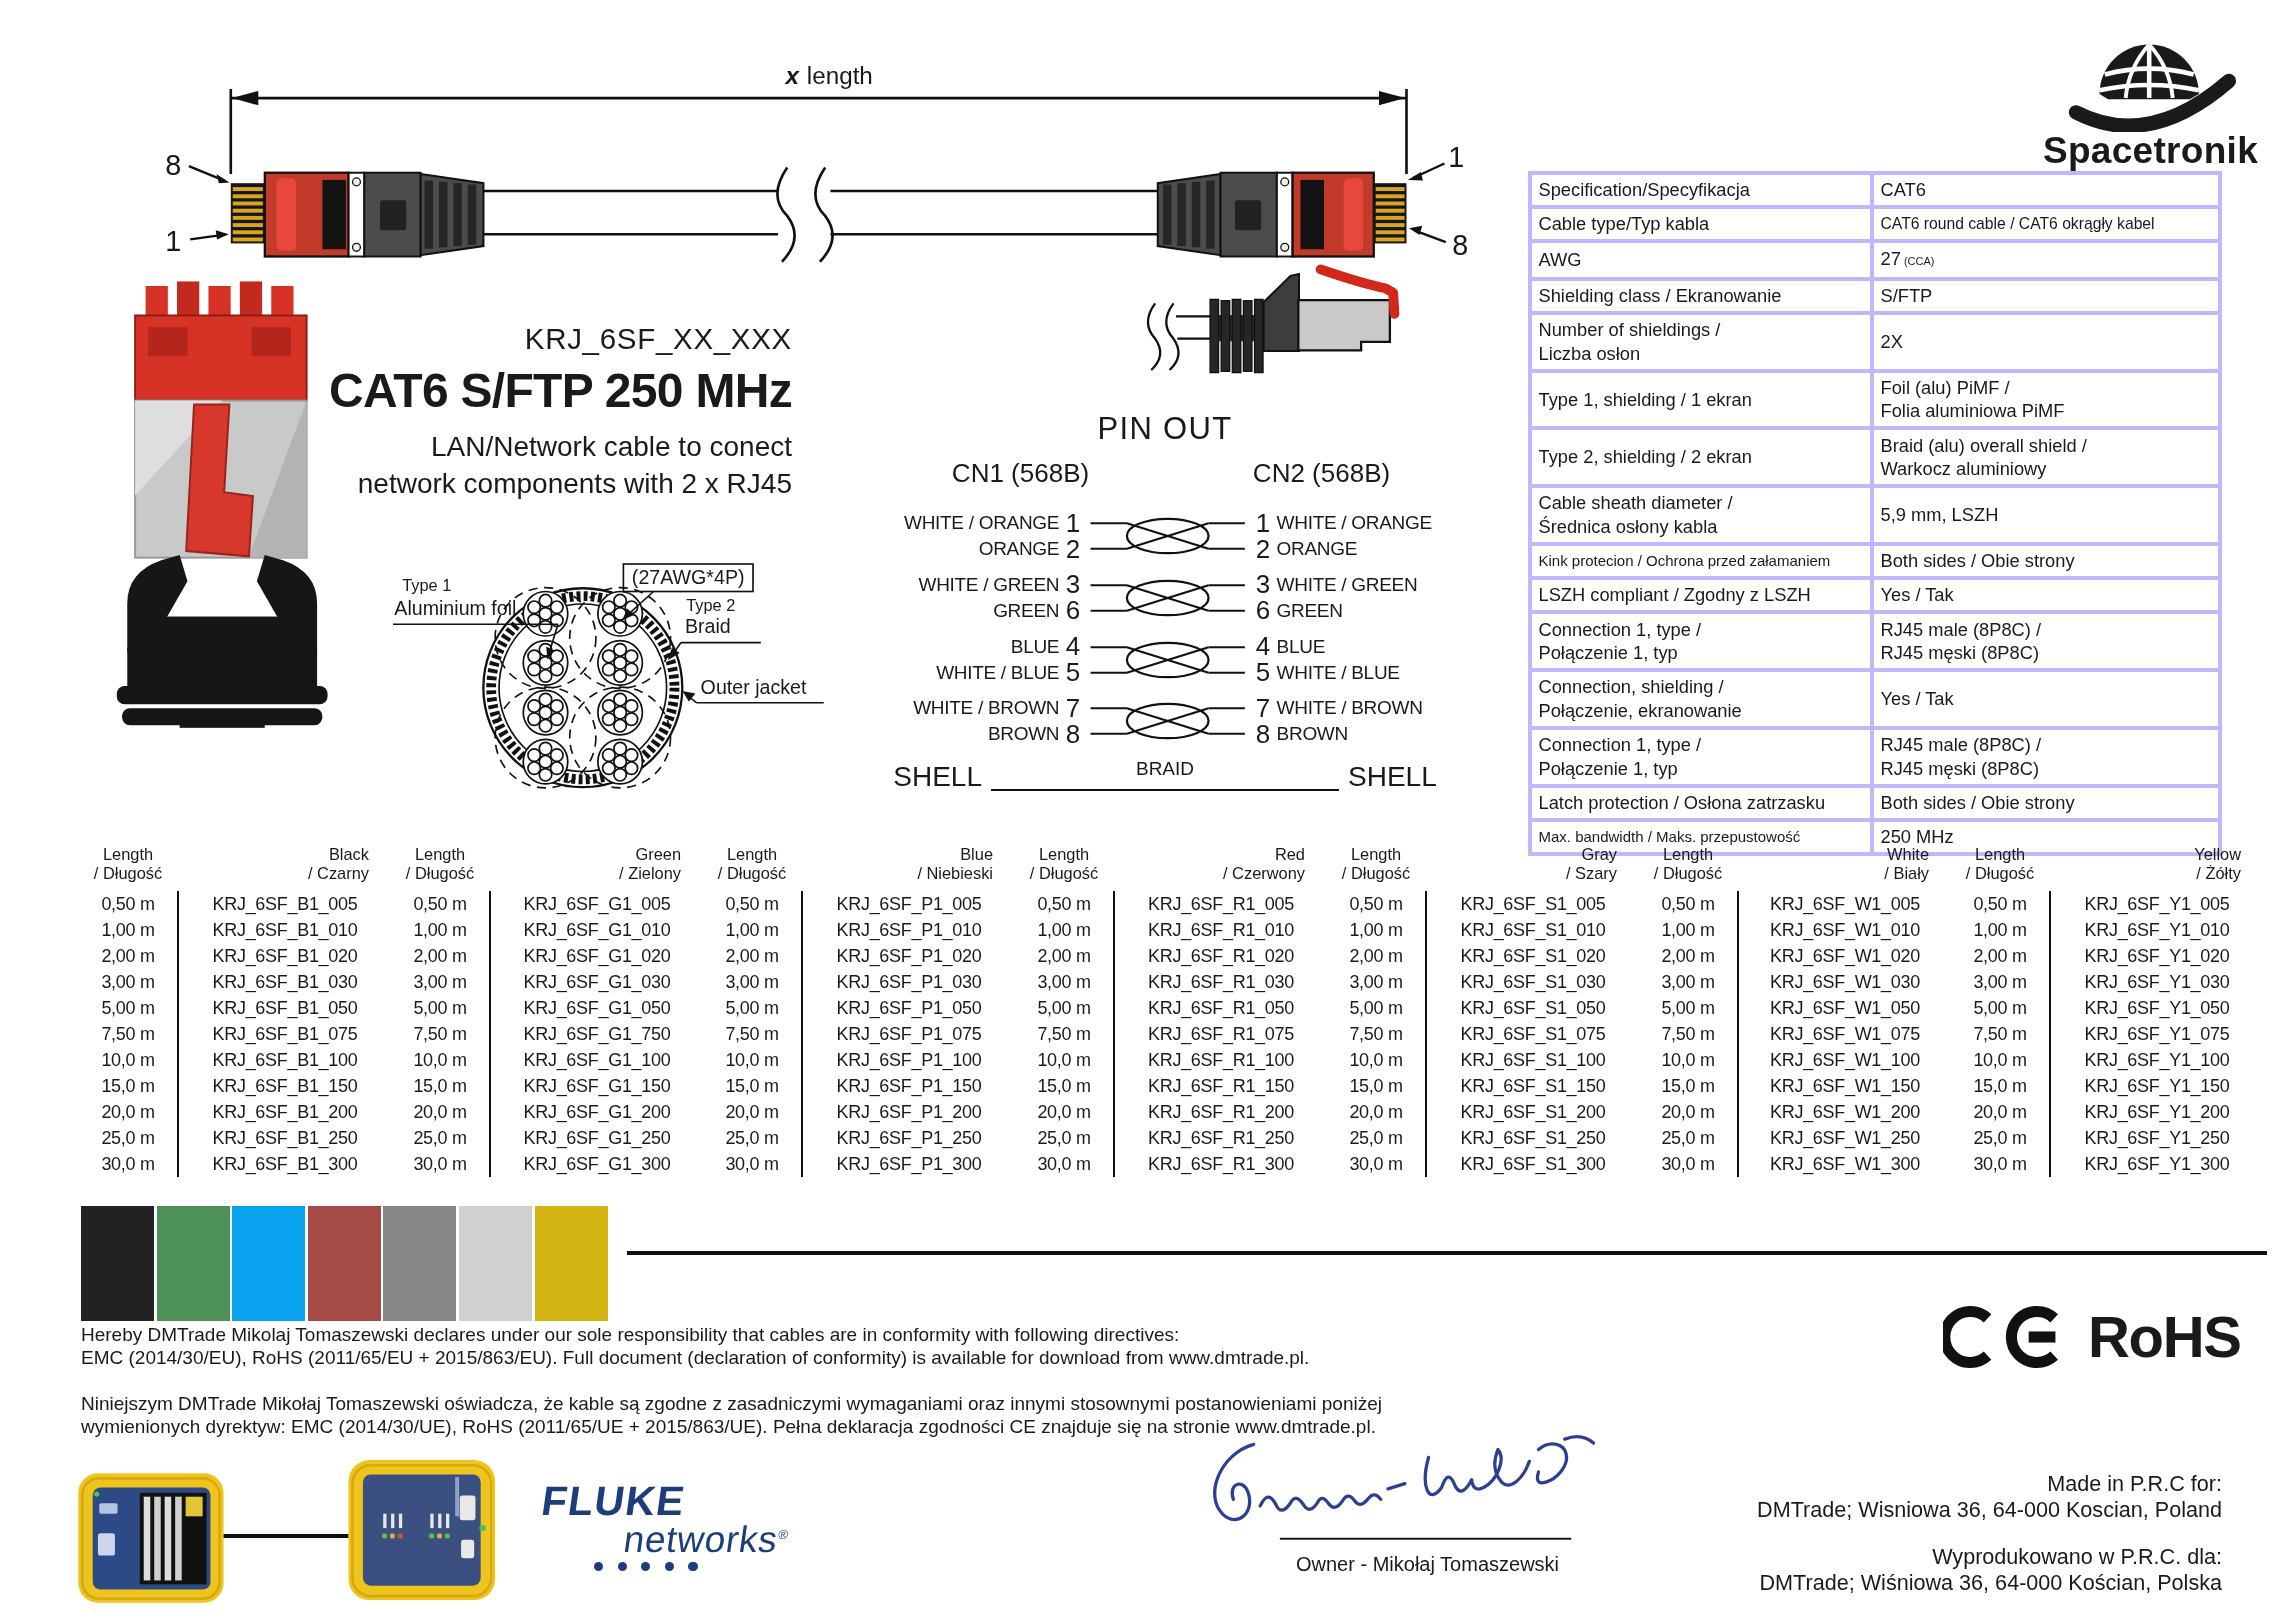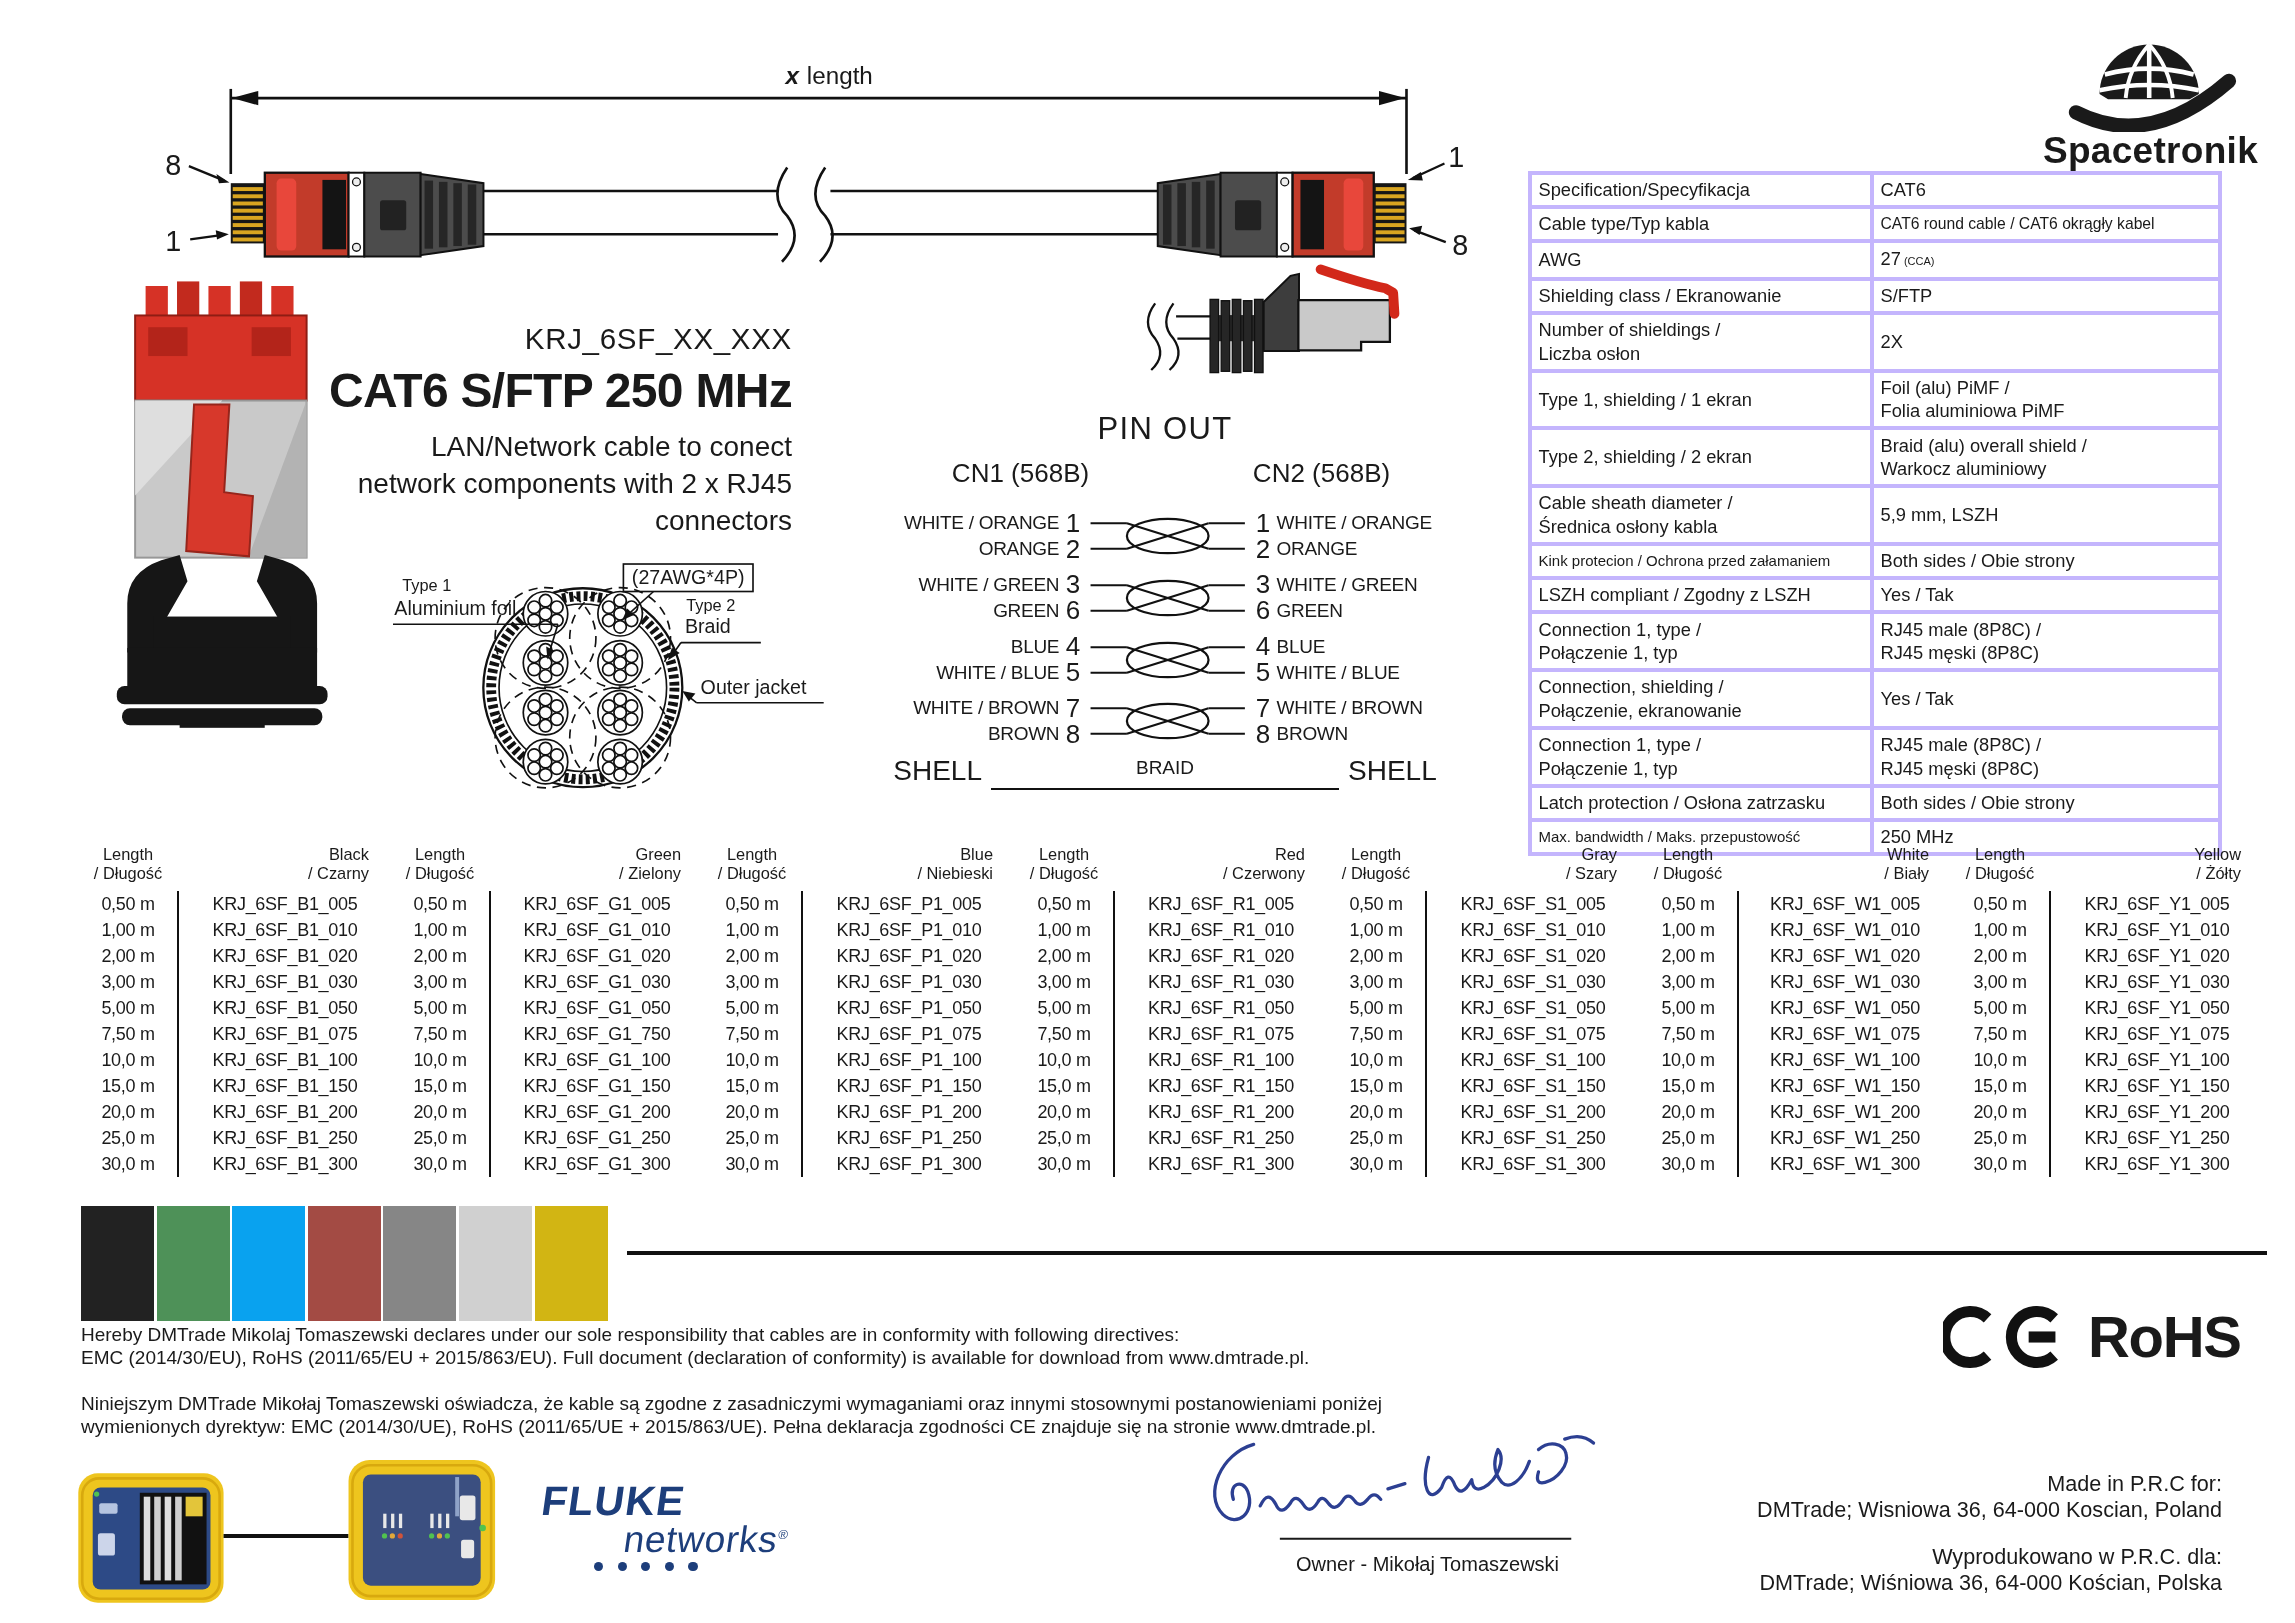--- a/index.html
+++ b/index.html
@@ -22,21 +22,21 @@
   .po-cn .cn2{position:absolute;left:340px;width:209px;text-align:center;}
   .pairs{margin-top:19.6px;}
   .pair-row{display:flex;align-items:center;height:52px;margin-bottom:9.8px;gap:8px;}
   .pair-left{width:209px;}
   .pair-right{width:203px;}
   .wire{display:flex;align-items:center;height:26px;}
   .pair-left .wire{justify-content:flex-end;gap:6.5px;}
   .pair-right .wire{justify-content:flex-start;gap:6.5px;}
   .wire-label{font-size:19px;letter-spacing:-0.3px;}
   .wire-pin{font-size:26px;}
-  .shell-row{display:flex;align-items:flex-start;margin-top:6.5px;height:39px;}
+  .shell-row{display:flex;align-items:center;margin-top:6.5px;height:39px;}
   .shell-txt{font-size:28px;width:105px;line-height:1;}
   .shell-row .shell-txt:first-child{text-align:right;padding-right:9.2px;}
   .shell-row .shell-txt:last-child{text-align:left;padding-left:9.2px;}
   .braid-mid{flex:1;position:relative;height:37px;}
   .braid-label{position:absolute;top:0;width:100%;text-align:center;font-size:19px;}
   .braid-line{position:absolute;left:0;right:0;bottom:3.9px;border-bottom:2.6px solid #111;}
 
   
   #spec-table{left:1528px;top:171px;}
   table.spec{border-collapse:collapse;width:662px;table-layout:fixed;}
@@ -212,21 +212,20 @@
     <rect x="52" y="660" width="306" height="26" rx="12" fill="#161616"></rect>
     <rect x="140" y="684" width="130" height="6" fill="#161616"></rect>
   </svg>
 
   <div class="abs" id="title-block">
     <div class="model">KRJ_6SF_XX_XXX</div>
     <div class="big-title">CAT6 S/FTP 250 MHz</div>
     <div class="desc">
       <div>LAN/Network cable to conect</div>
       <div>network components with 2 x RJ45</div>
-      <div>connectors</div>
     </div>
   </div>
 
   <svg class="abs" style="left:393px;top:560px" width="432" height="262" viewBox="0 0 660 400">
     <circle cx="290" cy="195" r="152" fill="#fff" stroke="#111" stroke-width="3.5"></circle>
     <circle cx="290" cy="195" r="140" fill="none" stroke="#111" stroke-width="15" stroke-dasharray="6 5"></circle>
     <circle cx="290" cy="195" r="128" fill="#fff" stroke="#111" stroke-width="2.5"></circle>
     <g>
       <circle cx="233" cy="119" r="77" fill="none" stroke="#111" stroke-width="2.5" stroke-dasharray="14 10"></circle>
       <circle cx="347" cy="119" r="77" fill="none" stroke="#111" stroke-width="2.5" stroke-dasharray="14 10"></circle>

